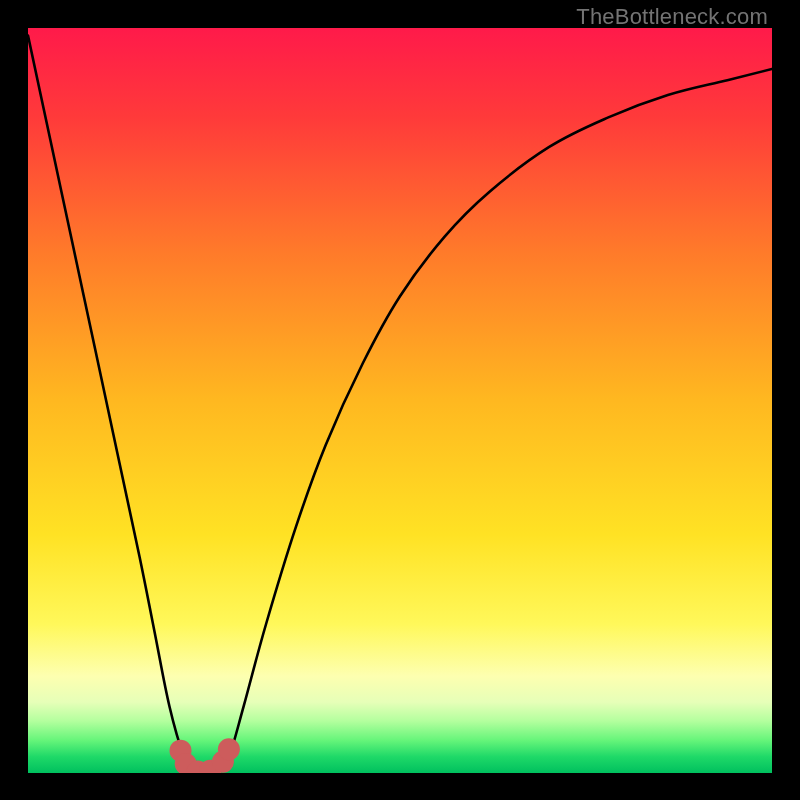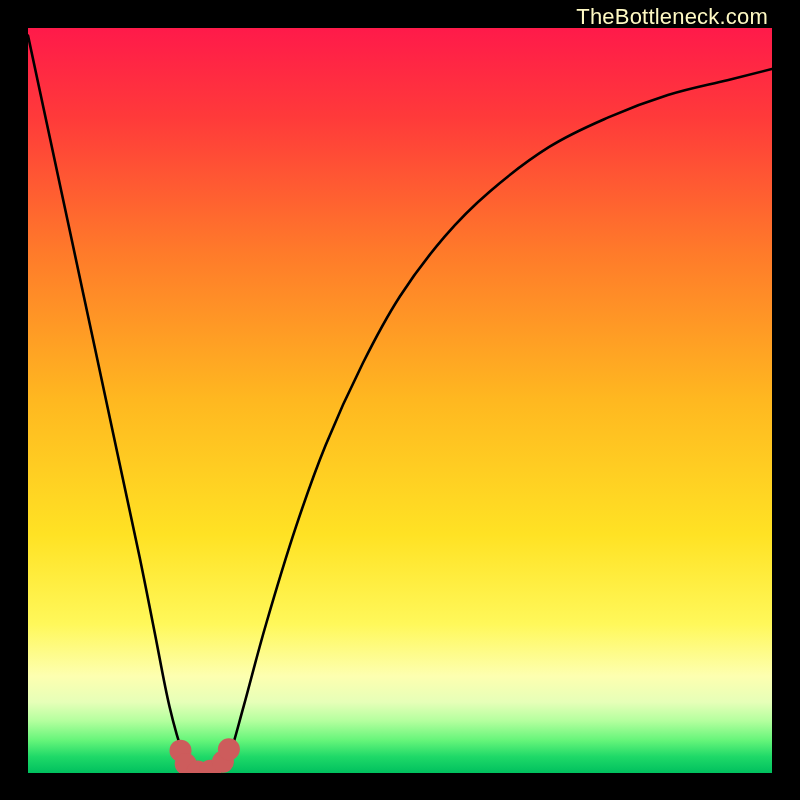--- a/index.html
+++ b/index.html
@@ -32,21 +32,21 @@
     top: 0;
     width: 100%;
     height: 100%;
   }
   .watermark {
     position: absolute;
     top: 4px;
     right: 32px;
     font-size: 22px;
     font-weight: 500;
-    color: #fef9c3;
+    color: #737373;
     letter-spacing: 0.2px;
   }
 </style>
 </head>
 <body>
 
 <div class="watermark">TheBottleneck.com</div>
 
 <div class="frame">
   <svg class="gradient" viewBox="0 0 744 745" preserveAspectRatio="none">

